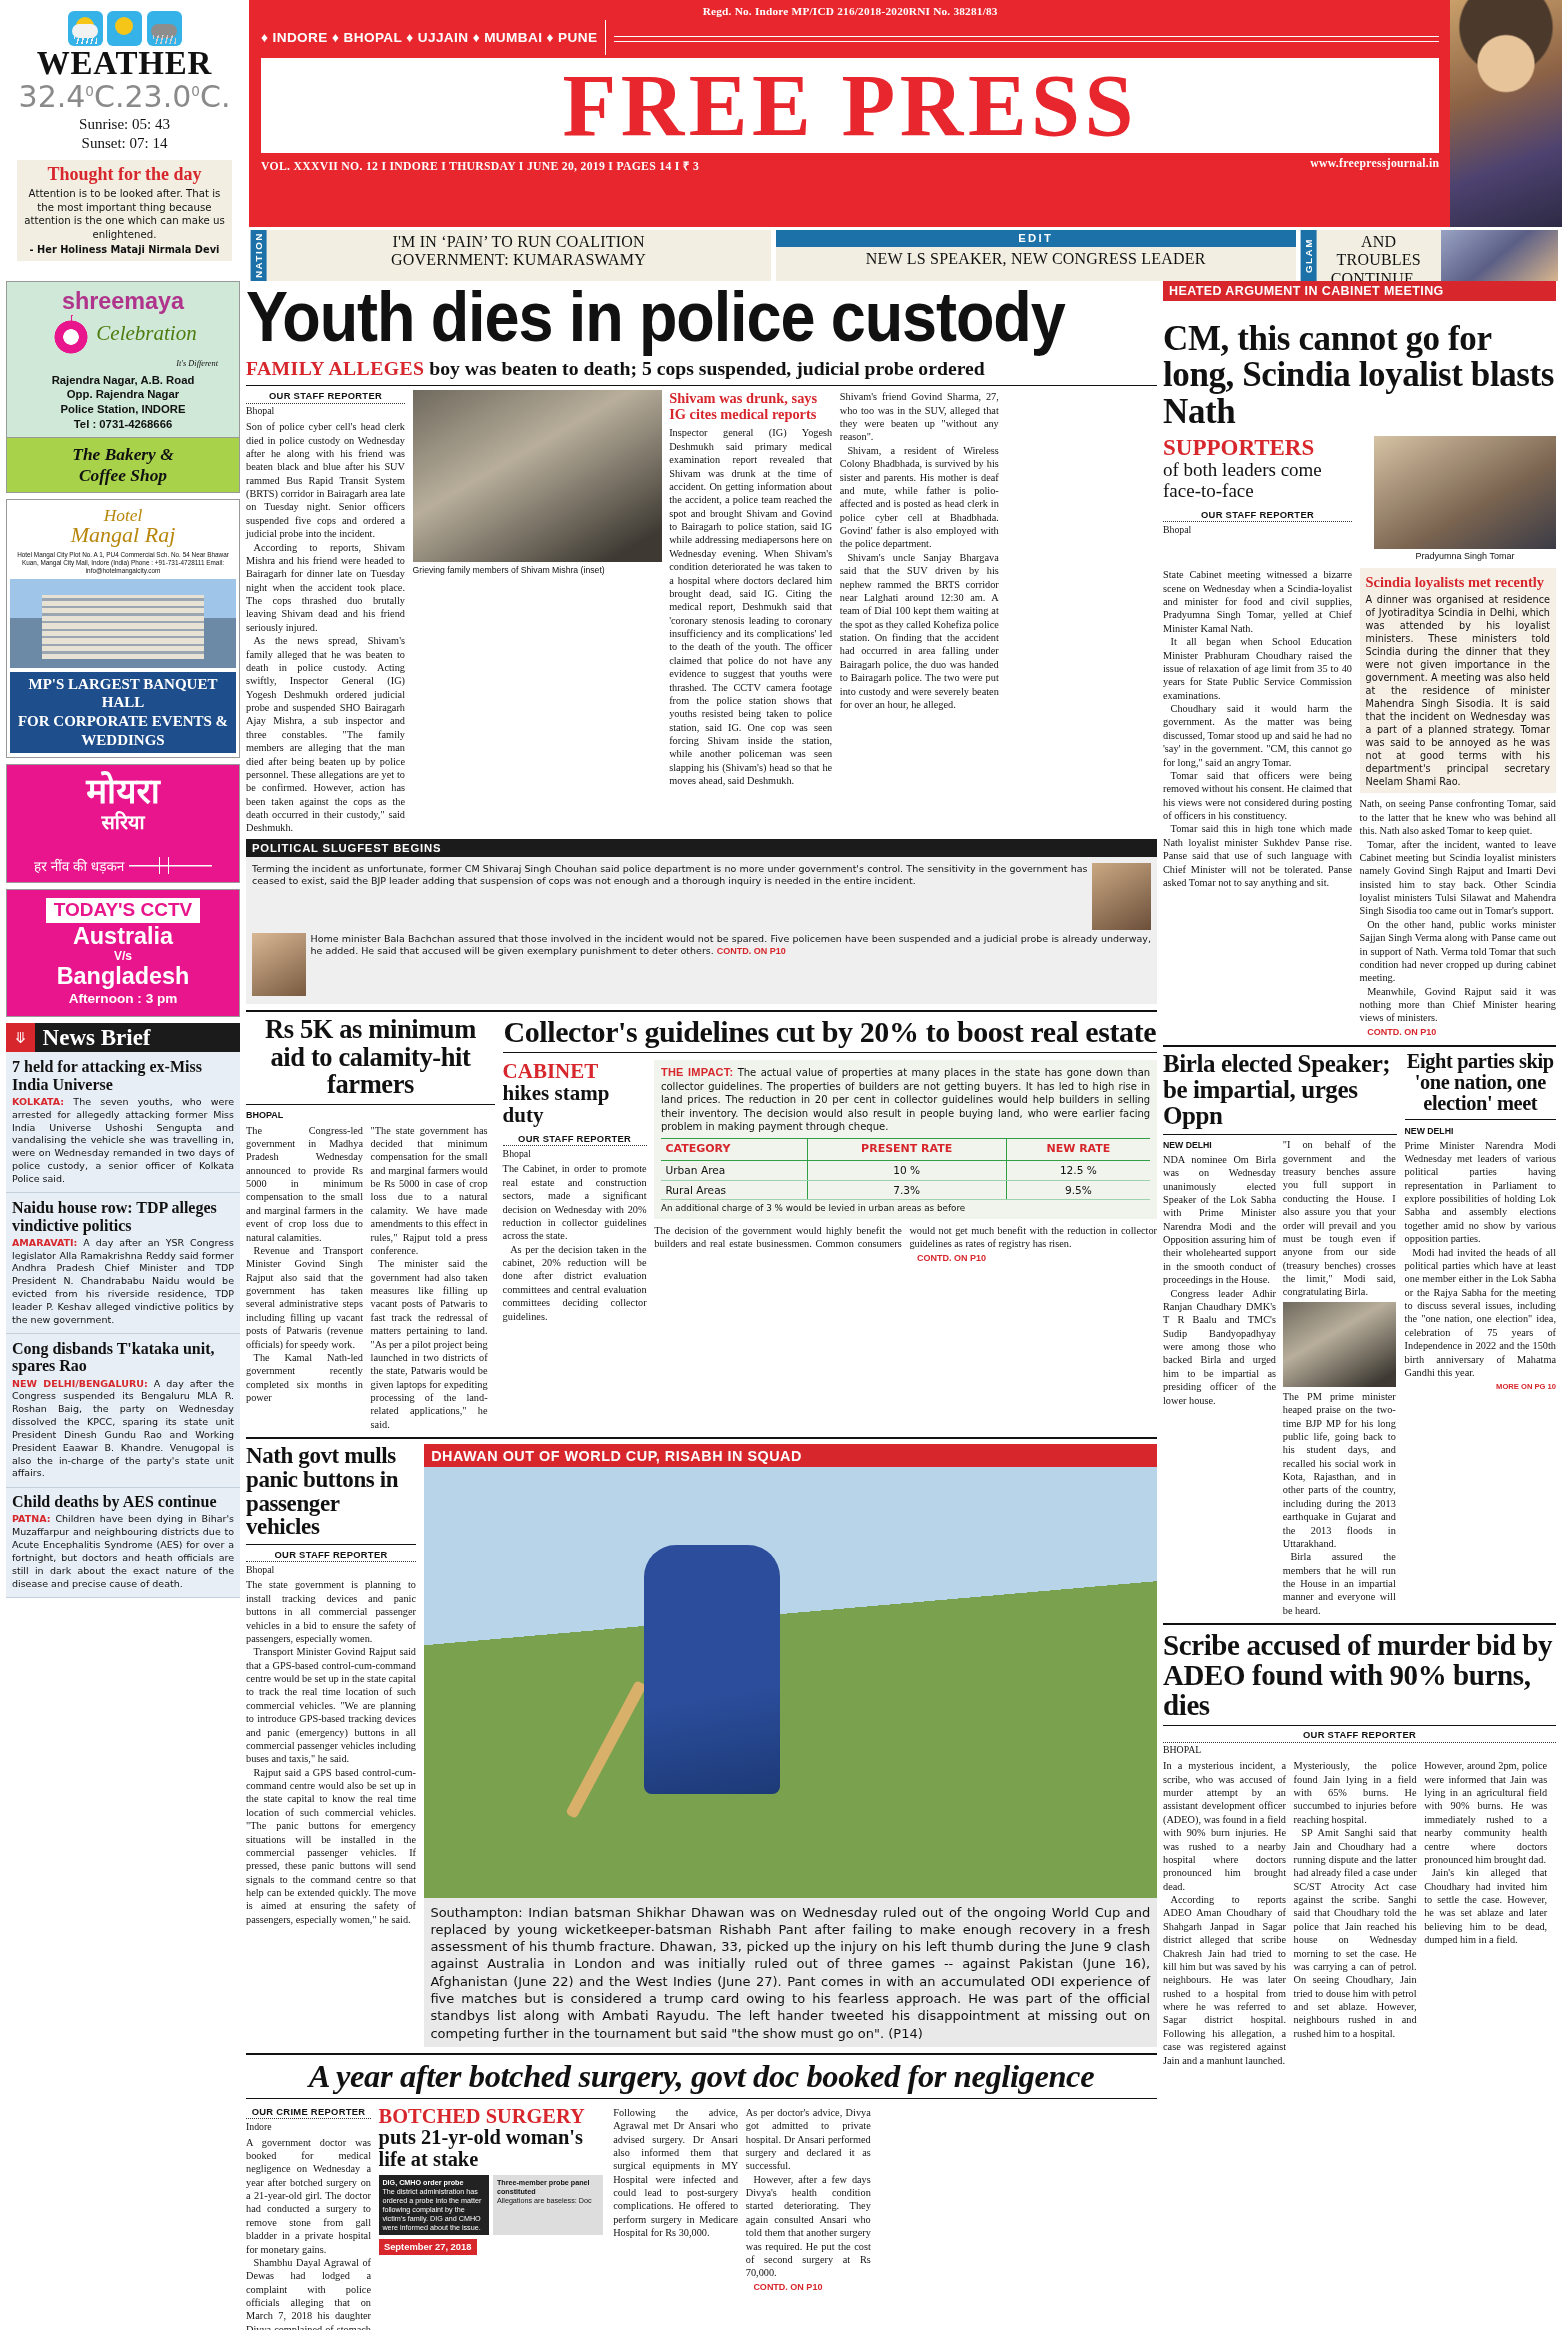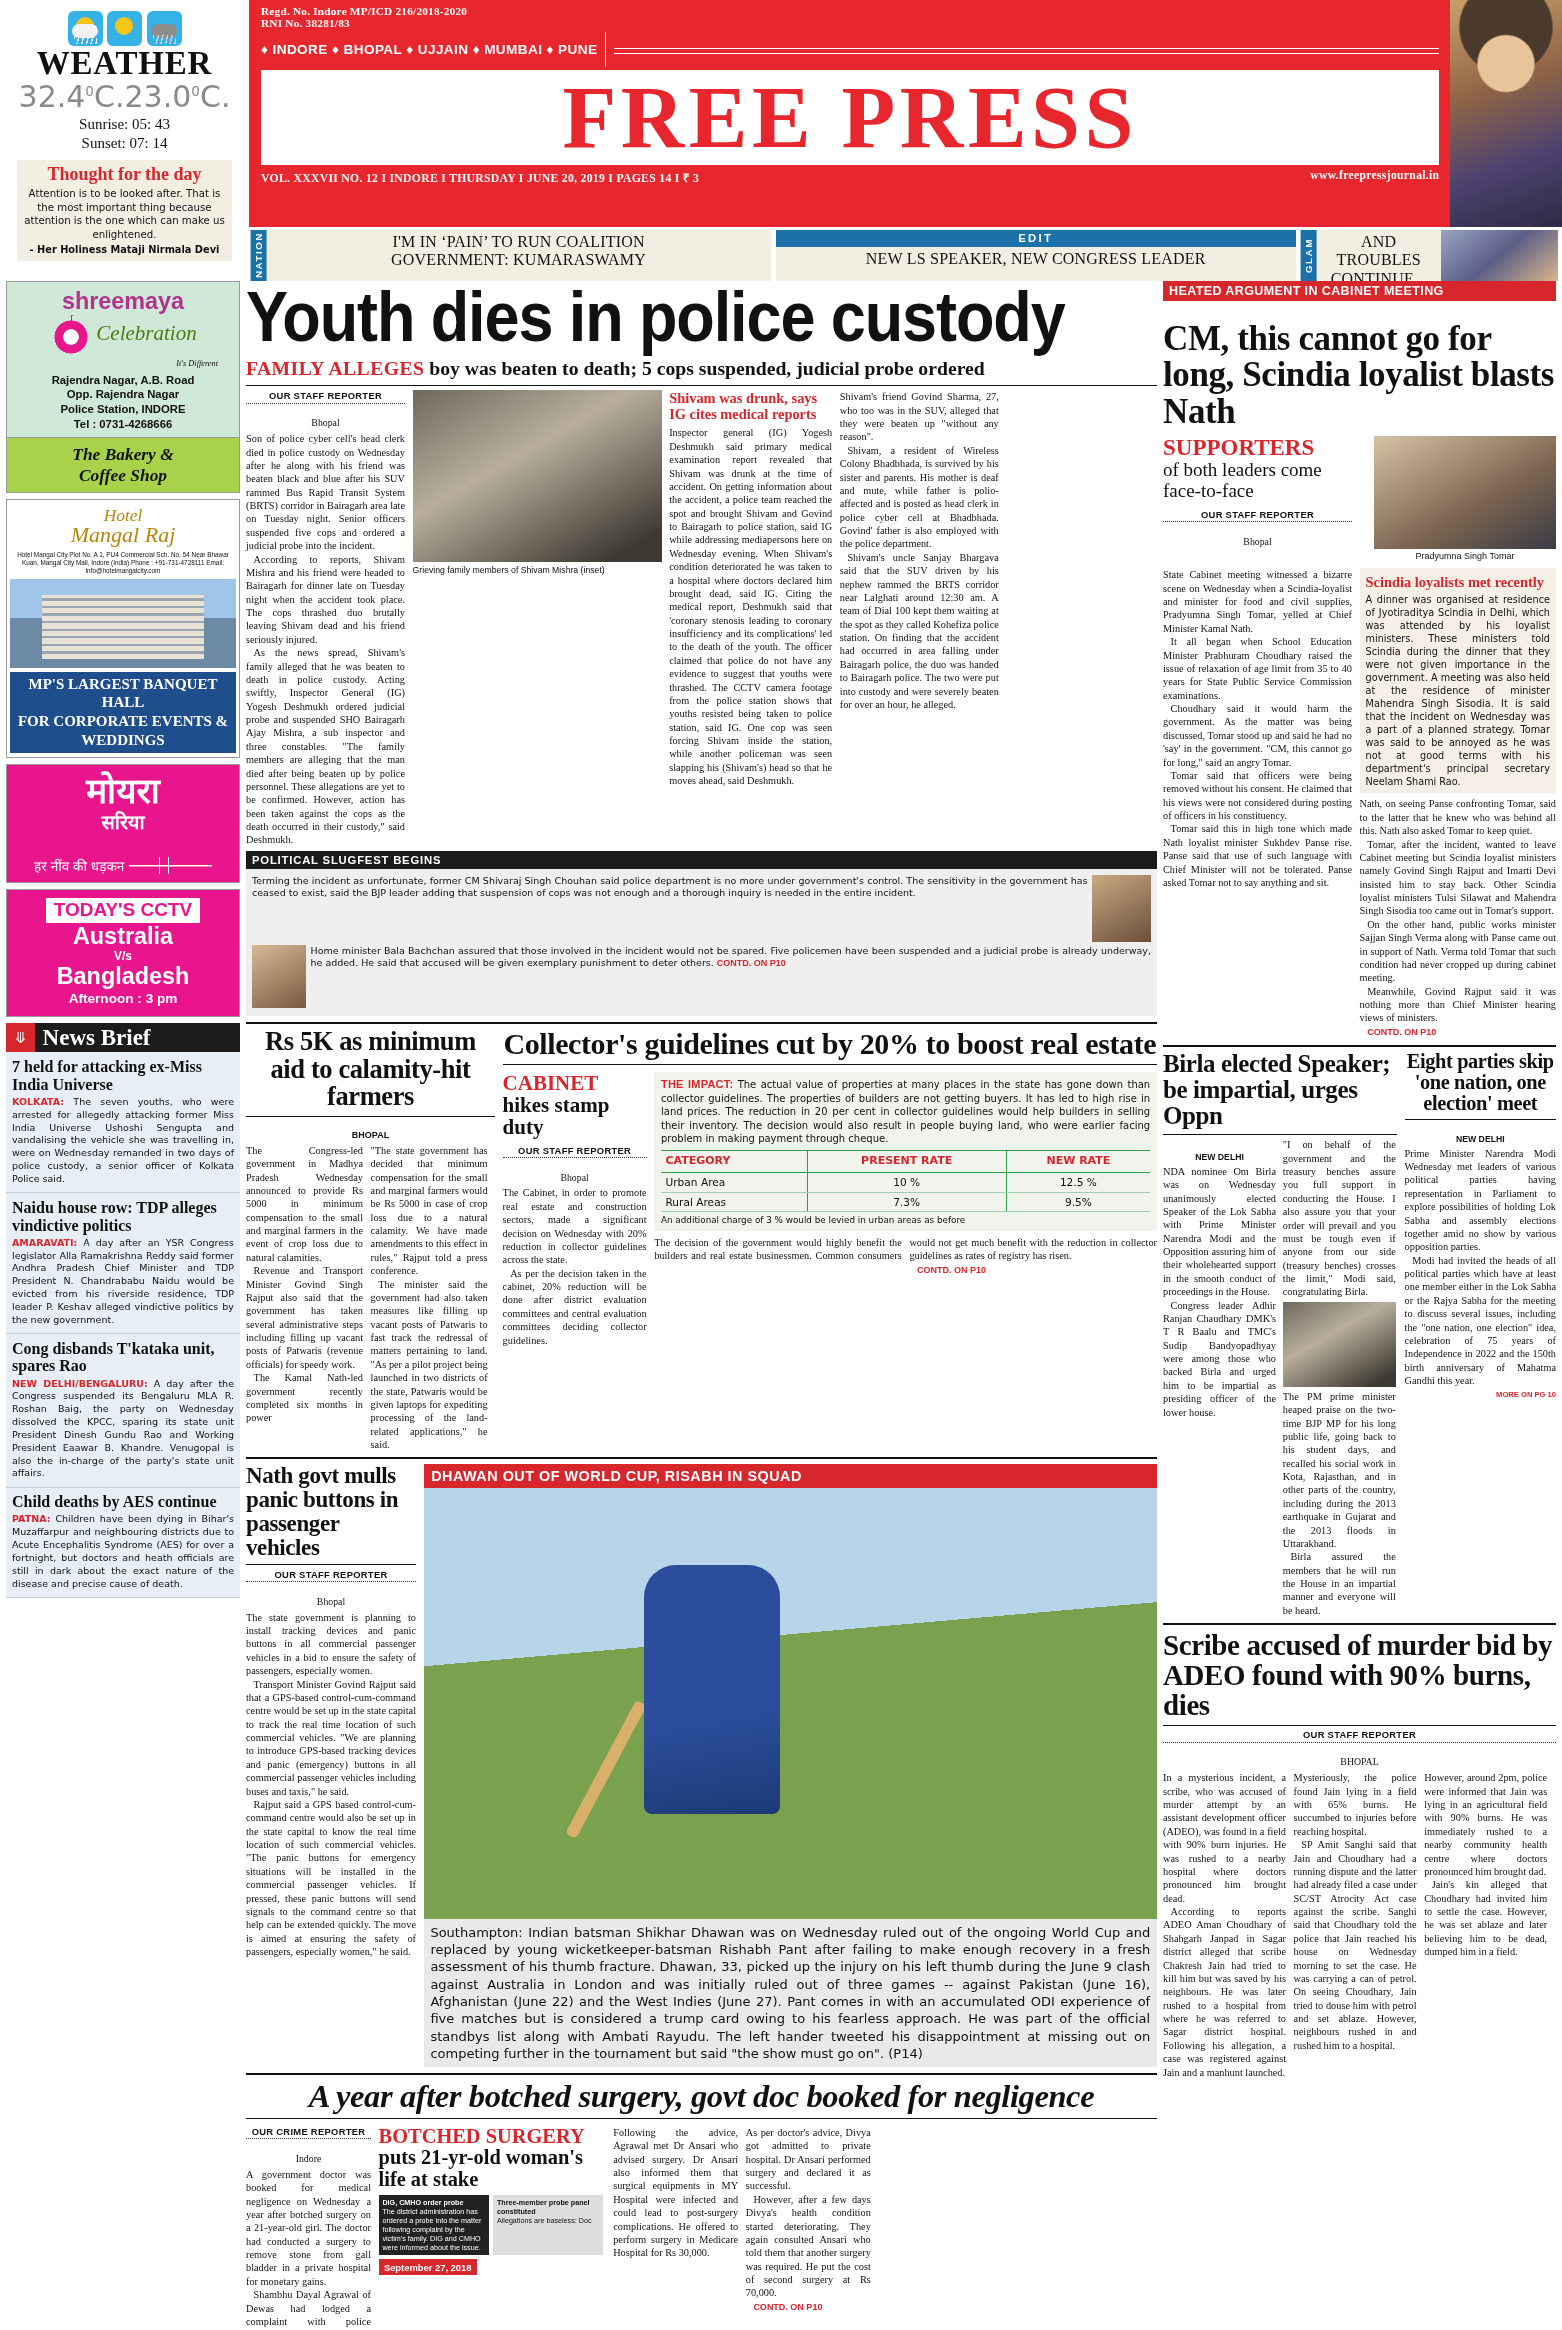--- a/index.html
+++ b/index.html
@@ -28,21 +28,21 @@
   .weather-temp { font-family:"DejaVu Sans",sans-serif; font-size:30px; color:#8a8a8a; line-height:1.15; }
   .weather-temp sup { font-size:13.6px; }
   .weather-sun { font-family:"Liberation Serif",serif; font-size:15px; line-height:1.3; }
   .thought { background:#f2efe2; margin:6px 9px 0 9px; padding:4.5px 4.5px 6px; }
   .thought h4 { color:#d7262c; font-size:18px; font-family:"Liberation Serif",serif; margin-bottom:2.3px; }
   .thought p { font-family:"DejaVu Sans",sans-serif; font-size:10.2px; line-height:1.32; }
   .thought .by { font-weight:bold; font-size:9.8px; margin-top:2.3px; font-family:"DejaVu Sans",sans-serif;}
 
   .mast-main { flex:1; background:#e8262d; position:relative; color:#fff; padding:4.5px 10.6px 0 12px; }
   .mast-top { display:flex; justify-content:center; font-family:"Liberation Serif",serif;
-     font-weight:bold; font-size:11.3px; letter-spacing:0.2px;flex-direction:column; }
+     font-weight:bold; font-size:11.3px; letter-spacing:0.2px; }
   .mast-cities { font-family:"Liberation Sans",sans-serif; font-weight:bold; font-size:13.6px; letter-spacing:0.4px;
      margin-top:3px; display:flex; align-items:center; }
   .mast-cities .sep { border-left:1.5px solid #fff; height:35px; margin:0 7.6px; }
   .mast-rules { flex:1; }
   .mast-rules div { border-top:1.5px solid #fff; margin-top:3.8px; }
   .fp-wrap { background:#fff; margin:3px 0 0 0; padding:0; }
   .fp-text { display:block; text-align:center; font-family:"Liberation Serif",serif; font-weight:bold;
       font-size:88px; color:#e8262d; line-height:1.08; letter-spacing:4.5px; }
   .mast-bottom { display:flex; justify-content:space-between; font-family:"Liberation Serif",serif;
      font-weight:bold; font-size:11.7px; letter-spacing:0.3px; padding-top:4.5px; }
@@ -120,21 +120,21 @@
 
   
   .lead-head { font-family:"Liberation Sans",sans-serif; font-weight:bold; font-size:63px;
      line-height:.95; letter-spacing:-1.1px; padding:3px 0 1.5px; transform:scaleY(1.12); transform-origin:top left;}
   .lead-sub { font-family:"Liberation Serif",serif; font-weight:bold; font-size:19.7px; padding:12px 0 4.5px;
       border-bottom:1.5px solid #111; }
   .lead-sub .fa { color:#d7262c; letter-spacing:0.4px; }
 
   .byline { text-align:center; font-family:"Liberation Sans",sans-serif; font-weight:bold;
       font-size:9.4px; letter-spacing:0.3px; border-bottom:0.8px dotted #333; padding-bottom:1.5px; }
-  .byline-city { text-align:center; font-family:"Liberation Serif",serif; font-size:9.8px; padding-top:1.5px;margin-top:12px;}
+  .byline-city { font-family:"Liberation Serif",serif; font-size:9.8px; padding-top:1.5px;}
 
   .cols3 { display:flex; gap:7.6px; padding-top:4.5px; }
   .ctext { font-family:"Liberation Serif",serif; font-size:10.3px; line-height:1.3; text-align:justify; }
   .ctext p { text-indent:7.6px; margin-bottom:0; }
   .ctext p.first { text-indent:0; }
 
   .photo { background:linear-gradient(150deg,#6f6a5e,#b8ae9b 40%,#3e3a33 90%); position:relative; }
   .photo-cap { font-family:"Liberation Sans",sans-serif; font-size:8.7px; padding:2.3px 0; line-height:1.25;}
   .redhead { color:#d7262c; font-family:"Liberation Serif",serif; font-weight:bold; font-size:14.4px; line-height:1.12; }
 

